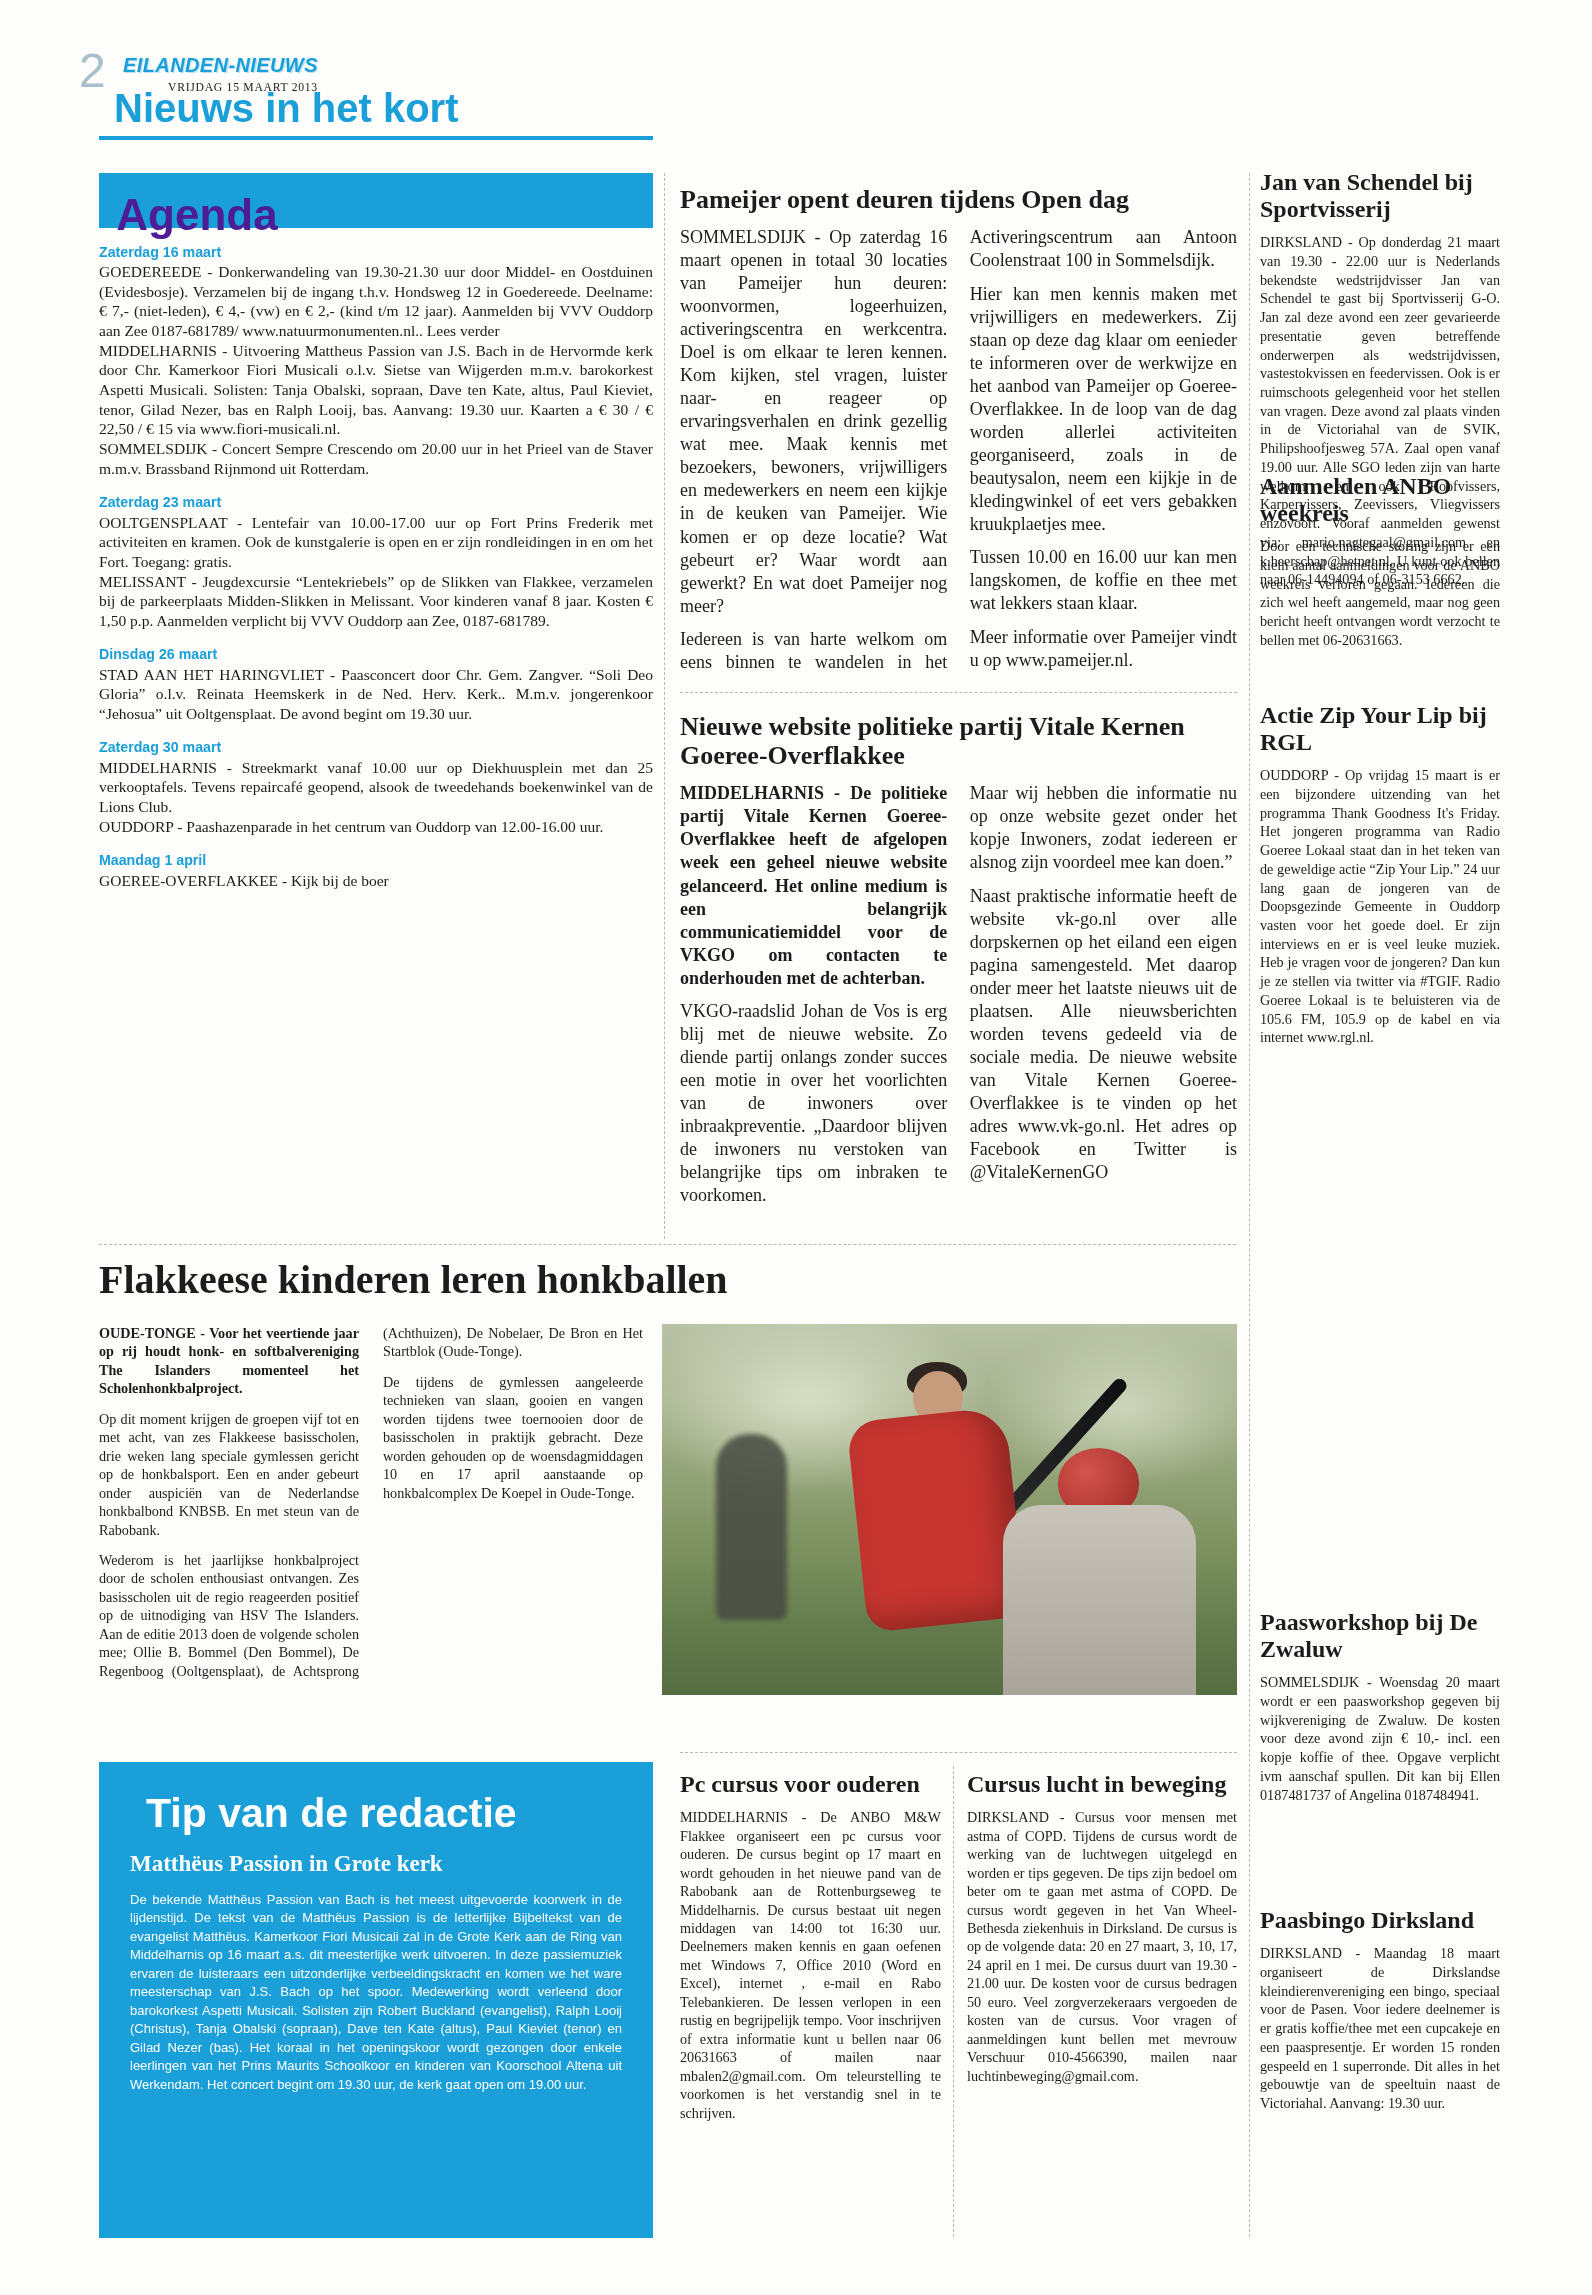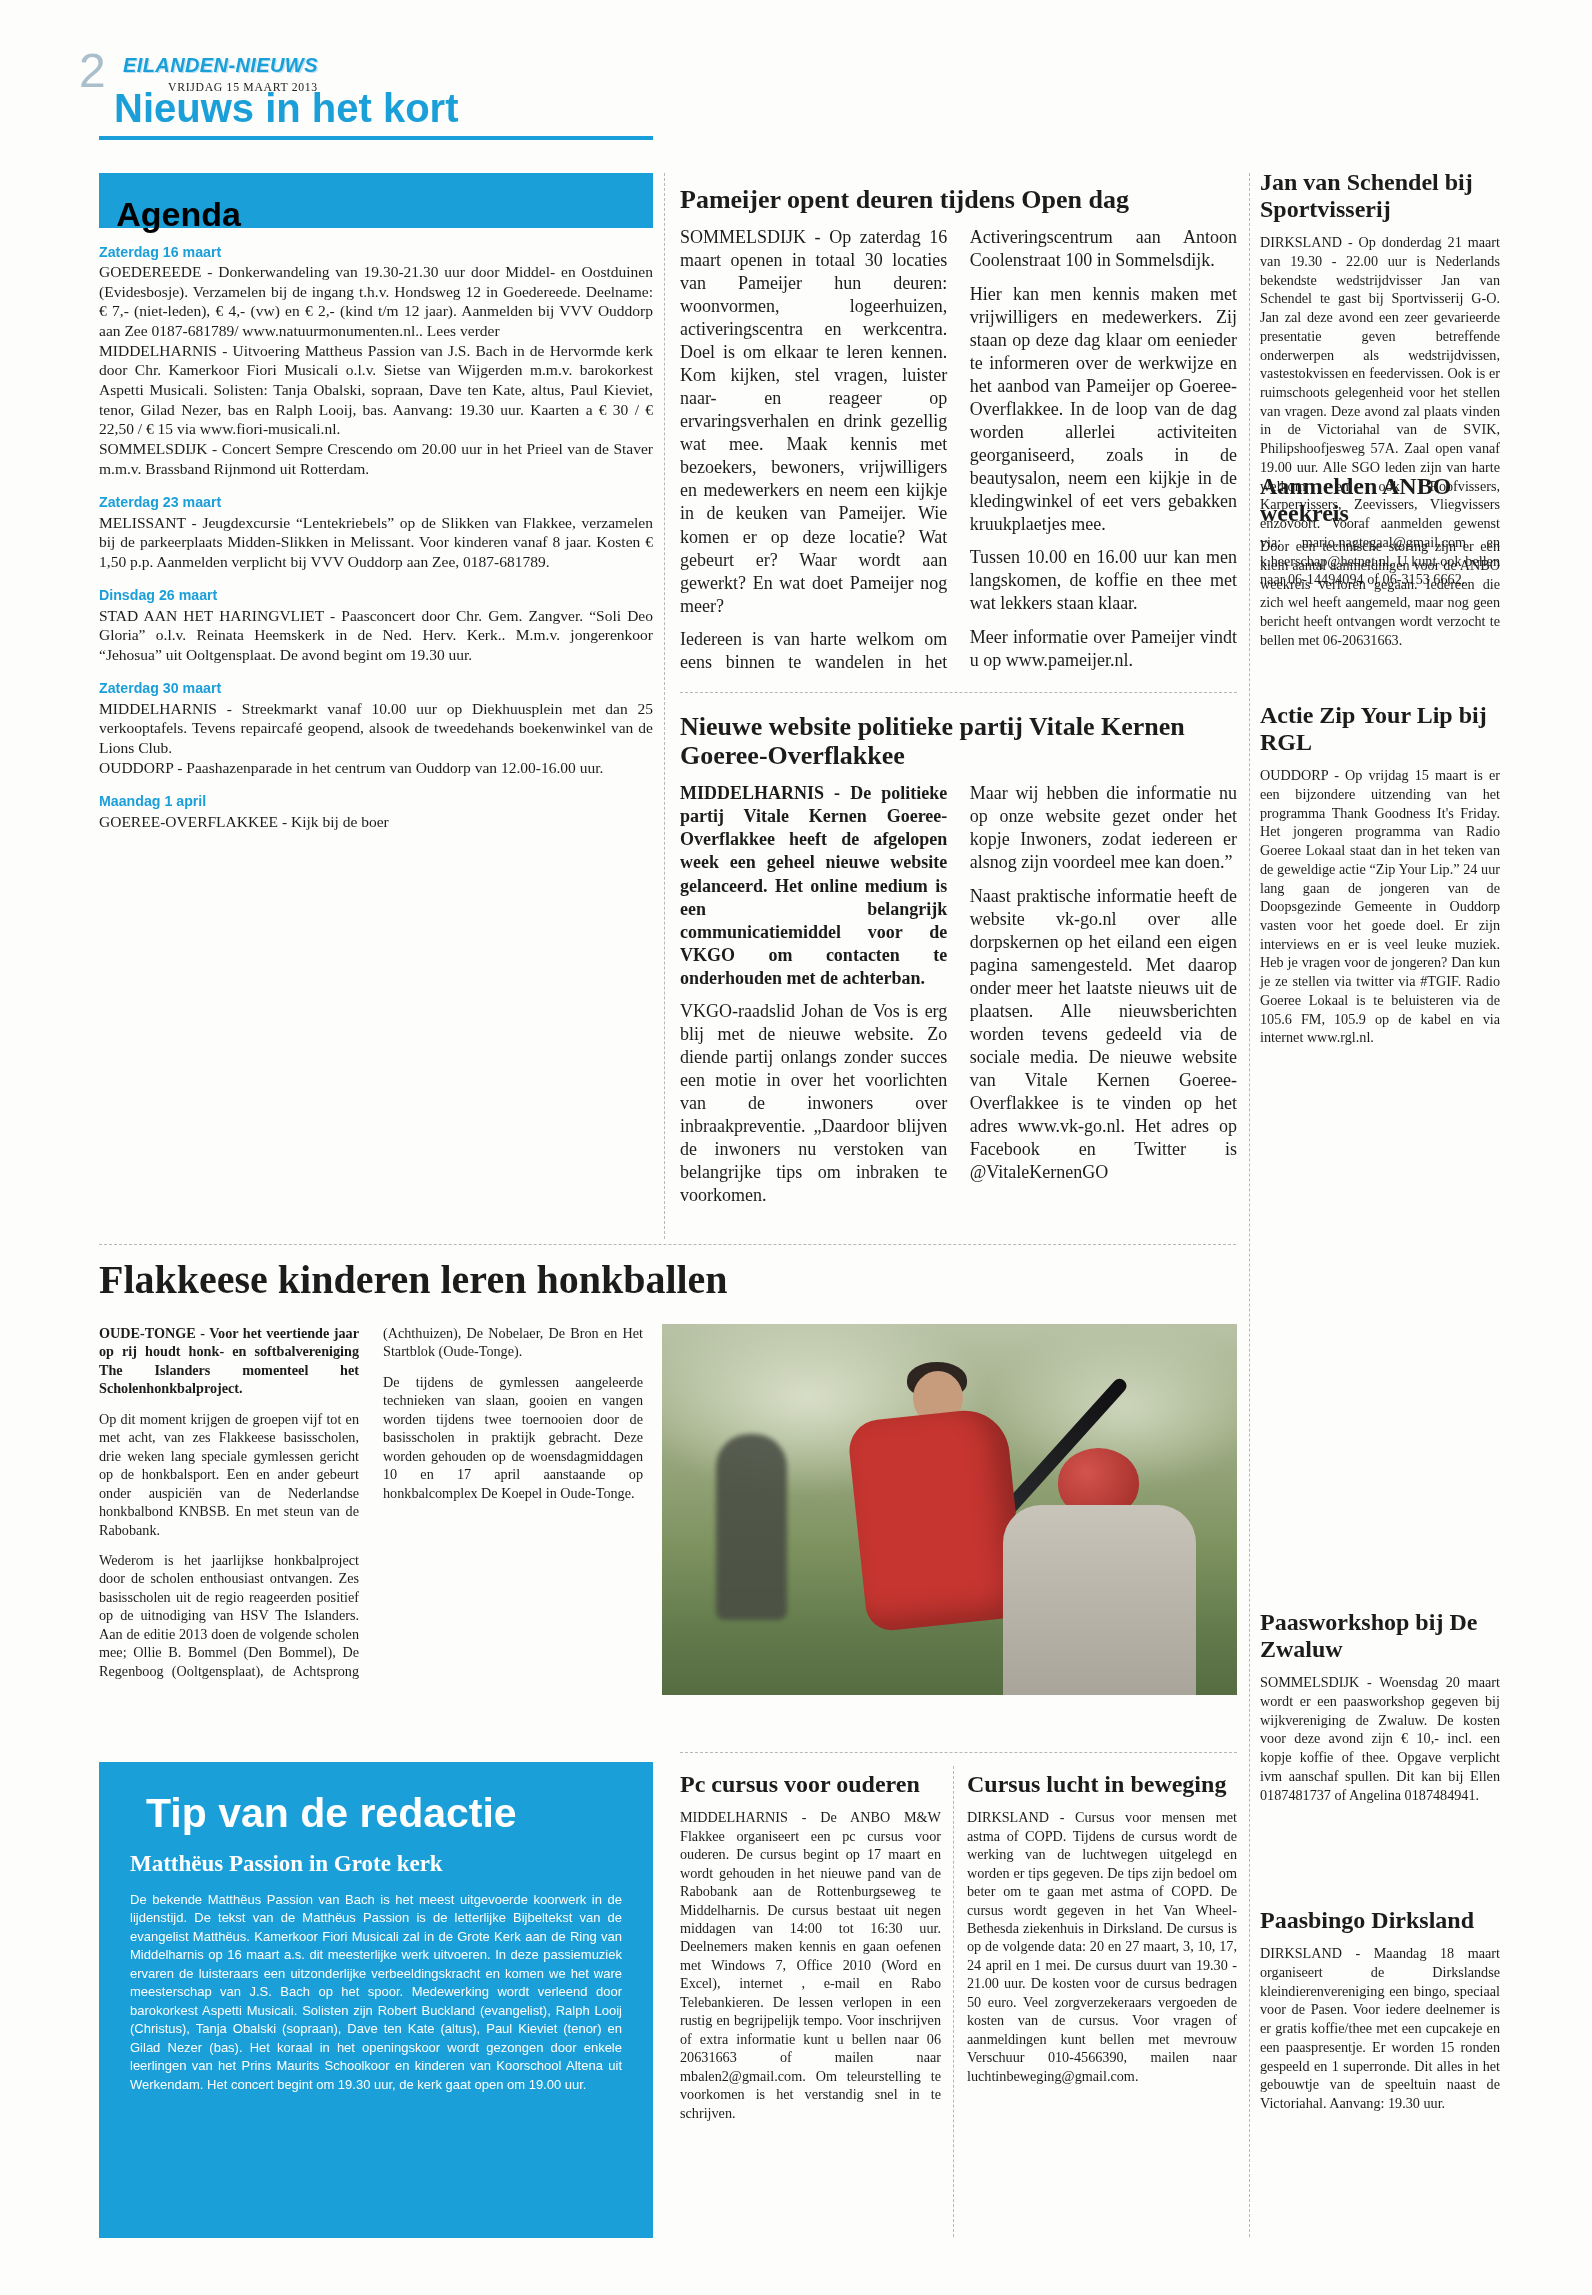--- a/index.html
+++ b/index.html
@@ -23,21 +23,21 @@
   #vsep-a { left:664px;  top:173px;  height:1066px; }
   #vsep-b { left:1249px; top:173px;  height:2064px; }
   #vsep-c { left:953px; top:1766px; height:471px; }
   .hsep { position:absolute; height:0; border-top:1.7px dashed #b7b7b7; }
   #hsep-honkbal { left:99px; top:1244px; width:1137px; }
   #hsep-bottom  { left:680px; top:1752px; width:557px; }
 
   
   .zone-agenda { position:absolute; left:99px; top:173px; width:554px; }
   .agenda-header { background:#1a9fd8; height:55px; display:flex; align-items:center; padding-left:17.3px; }
-  .agenda-title { color:#000000; font-family:"Liberation Sans",sans-serif; font-weight:700; font-size:34px;margin-top:28px; }
+  .agenda-title { color:#4c1d95; font-family:"Liberation Sans",sans-serif; font-weight:700; font-size:44px;margin-top:28px; }
   .agenda-body { margin-top:14px; }
   .aday { color:#1a9fd8; font-family:"Liberation Sans",sans-serif; font-weight:700;
     font-size:14.2px; margin:15.5px 0 2.6px; }
   .aitem { font-size:15.5px; line-height:1.27; text-align:justify; margin:0; }
 
   
   .art-title { font-weight:700; font-size:26px; line-height:1.12; margin:16px 0 12px; }
   .twocol { column-count:2; column-gap:22.4px; }
   .twocol p { font-size:18px; line-height:1.28; text-align:justify; margin:0 0 10.4px; }
   p.lead { font-weight:700; }
@@ -120,20 +120,21 @@
   <section class="zone-agenda">
     <div class="agenda-header">
       <span class="agenda-title">Agenda</span>
     </div>
     <div class="agenda-body">
       <h4 class="aday">Zaterdag 16 maart</h4>
       <p class="aitem">GOEDEREEDE - Donkerwandeling van 19.30-21.30 uur door Middel- en Oostduinen (Evidesbosje). Verzamelen bij de ingang t.h.v. Hondsweg 12 in Goedereede. Deelname: € 7,- (niet-leden), € 4,- (vw) en € 2,- (kind t/m 12 jaar). Aanmelden bij VVV Ouddorp aan Zee 0187-681789/ www.natuurmonumenten.nl.. Lees verder</p>
       <p class="aitem">MIDDELHARNIS - Uitvoering Mattheus Passion van J.S. Bach in de Hervormde kerk door Chr. Kamerkoor Fiori Musicali o.l.v. Sietse van Wijgerden m.m.v. barokorkest Aspetti Musicali. Solisten: Tanja Obalski, sopraan, Dave ten Kate, altus, Paul Kieviet, tenor, Gilad Nezer, bas en Ralph Looij, bas. Aanvang: 19.30 uur. Kaarten a € 30 / € 22,50 / € 15 via www.fiori-musicali.nl.</p>
       <p class="aitem">SOMMELSDIJK - Concert Sempre Crescendo om 20.00 uur in het Prieel van de Staver m.m.v. Brassband Rijnmond uit Rotterdam.</p>
       <h4 class="aday">Zaterdag 23 maart</h4>
+      <p class="aitem">OOLTGENSPLAAT - Lentefair van 10.00-17.00 uur op Fort Prins Frederik met activiteiten en kramen. Ook de kunstgalerie is open en er zijn rondleidingen in en om het Fort. Toegang: gratis.</p>
       <p class="aitem">MELISSANT - Jeugdexcursie “Lentekriebels” op de Slikken van Flakkee, verzamelen bij de parkeerplaats Midden-Slikken in Melissant. Voor kinderen vanaf 8 jaar. Kosten € 1,50 p.p. Aanmelden verplicht bij VVV Ouddorp aan Zee, 0187-681789.</p>
       <h4 class="aday">Dinsdag 26 maart</h4>
       <p class="aitem">STAD AAN HET HARINGVLIET - Paasconcert door Chr. Gem. Zangver. “Soli Deo Gloria” o.l.v. Reinata Heemskerk in de Ned. Herv. Kerk.. M.m.v. jongerenkoor “Jehosua” uit Ooltgensplaat. De avond begint om 19.30 uur.</p>
       <h4 class="aday">Zaterdag 30 maart</h4>
       <p class="aitem">MIDDELHARNIS - Streekmarkt vanaf 10.00 uur op Diekhuusplein met dan 25 verkooptafels. Tevens repaircafé geopend, alsook de tweedehands boekenwinkel van de Lions Club.</p>
       <p class="aitem">OUDDORP - Paashazenparade in het centrum van Ouddorp van 12.00-16.00 uur.</p>
       <h4 class="aday">Maandag 1 april</h4>
       <p class="aitem">GOEREE-OVERFLAKKEE - Kijk bij de boer</p>
     </div>
   </section>

